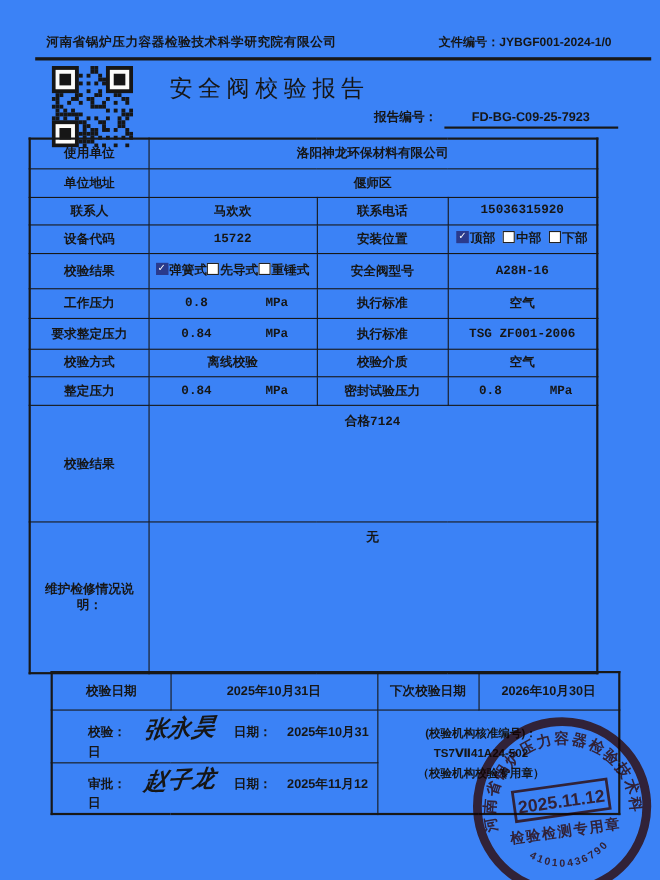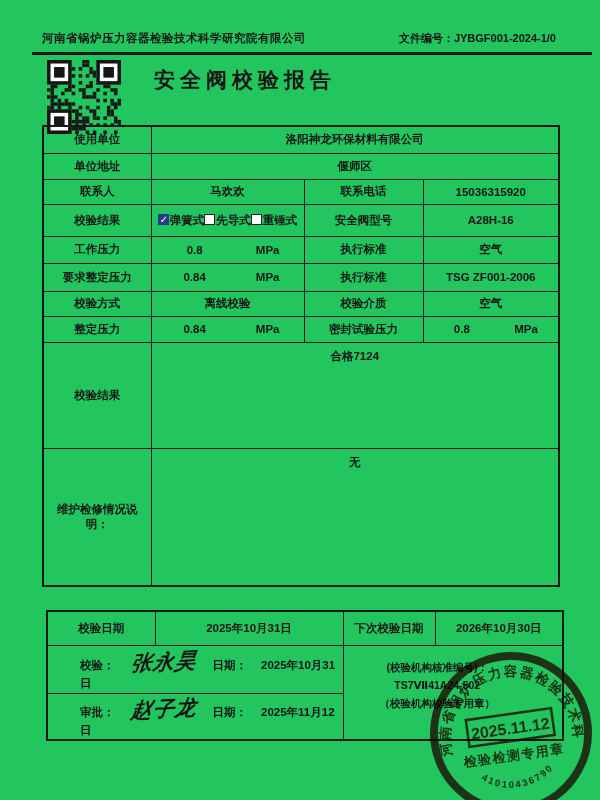--- a/index.html
+++ b/index.html
@@ -1,38 +1,38 @@
 <!DOCTYPE html>
 <html><head>
 <meta charset="utf-8">
 <style>
   * { margin:0; padding:0; box-sizing:border-box; }
   html,body { width:600px; height:800px; background:#f4f4f2; }
   body { font-family:"Liberation Sans","DejaVu Sans",sans-serif; color:#161616; }
-  .page { position:relative; width:600px; height:800px; background:#22c55e; overflow:hidden; }
+  .page { position:relative; width:600px; height:800px; background:#3b82f6; overflow:hidden; }
 
   
   .hdr-company { position:absolute; left:42px; top:31px; font-size:11.5px; font-weight:bold; letter-spacing:.5px; }
   .hdr-docno  { position:absolute; right:44px; top:31px; font-size:11px; font-weight:bold; }
   .hdr-rule   { position:absolute; left:32px; top:52px; width:560px; height:2.5px; background:#181818; }
 
   
   .qr { position:absolute; left:47px; top:60px; width:74px; height:74px; }
   .title { position:absolute; left:0; top:66px; width:490px; text-align:center;
-           font-size:21px; font-weight:bold; letter-spacing:5px; }
+           font-size:21px; font-weight:normal; letter-spacing:5px; }
   .report-line { position:absolute; left:340px; top:99px; font-size:11.5px; font-weight:bold; }
   .report-line .lbl { margin-right:6px; }
   .report-no { display:inline-block; width:158px; text-align:center;
                border-bottom:2px solid #181818; padding-bottom:2px; }
 
   
   table { border-collapse:collapse; table-layout:fixed; }
   td { border:1.5px solid #181818; font-size:11.5px; font-weight:bold;
        text-align:center; vertical-align:middle; overflow:hidden; padding:1px 3px; }
-  .tbl-main  { position:absolute; left:42px; top:125px; width:516px; }
+  .tbl-main  { position:absolute; left:26px; top:125px; width:516px;font-family:Liberation Mono, monospace; }
   .tbl-foot  { position:absolute; left:46px; top:610px; width:516px; }
   .tbl-main, .tbl-foot { border:2px solid #181818; }
 
   .numunit { display:flex; }
   .numunit .num { flex:1.1; text-align:center; }
   .numunit .unit { flex:.9; text-align:center; }
 
   .cell-top { vertical-align:top; text-align:center; padding:6px 9px; }
 
   
@@ -186,20 +186,23 @@
       <rect fill="#fcfcfa" x="3.5238095238095237" y="3.5238095238095237" width="17.61904761904762" height="17.61904761904762"></rect>
       <rect x="7.0476190476190474" y="7.0476190476190474" width="10.571428571428571" height="10.571428571428571"></rect>
       <rect x="49.33333333333333" y="0" width="24.666666666666664" height="24.666666666666664"></rect>
       <rect fill="#fcfcfa" x="52.857142857142854" y="3.5238095238095237" width="17.61904761904762" height="17.61904761904762"></rect>
       <rect x="56.38095238095238" y="7.0476190476190474" width="10.571428571428571" height="10.571428571428571"></rect>
       <rect x="0" y="49.33333333333333" width="24.666666666666664" height="24.666666666666664"></rect>
       <rect fill="#fcfcfa" x="3.5238095238095237" y="52.857142857142854" width="17.61904761904762" height="17.61904761904762"></rect>
       <rect x="7.0476190476190474" y="56.38095238095238" width="10.571428571428571" height="10.571428571428571"></rect>
     </svg>
   <div class="title">安全阀校验报告</div>
+  <div class="report-line">
+    <span class="lbl">报告编号：</span><span class="report-no">FD-BG-C09-25-7923</span>
+  </div>
 
   <table class="tbl-main">
     <colgroup>
         <col style="width:108px">
         <col style="width:153px">
         <col style="width:119px">
         <col style="width:136px">
       </colgroup>
     <tbody>
         <tr style="height:27px">
@@ -208,20 +211,32 @@
     </tr>
     <tr style="height:26px">
       <td>单位地址</td>
       <td colspan="3">偃师区</td>
     </tr>
     <tr style="height:25px">
       <td>联系人</td>
       <td>马欢欢</td>
       <td>联系电话</td>
       <td>15036315920</td>
+    </tr>
+    <tr style="height:26px">
+      <td>设备代码</td>
+      <td>15722</td>
+      <td>安装位置</td>
+      <td>
+        <span class="cbgroup">
+          <span class="cbitem"><span class="cb cb-on"></span><span>顶部</span></span>
+          <span class="cbitem"><span class="cb cb-off"></span><span>中部</span></span>
+          <span class="cbitem"><span class="cb cb-off"></span><span>下部</span></span>
+        </span>
+      </td>
     </tr>
     <tr style="height:32px">
       <td>校验结果</td>
       <td>
         <span class="cbgroup">
           <span class="cb cb-on"></span><span>弹簧式</span><span class="cb cb-off"></span><span>先导式</span><span class="cb cb-off"></span><span>重锤式</span>
         </span>
       </td>
       <td>安全阀型号</td>
       <td>A28H-16</td>

